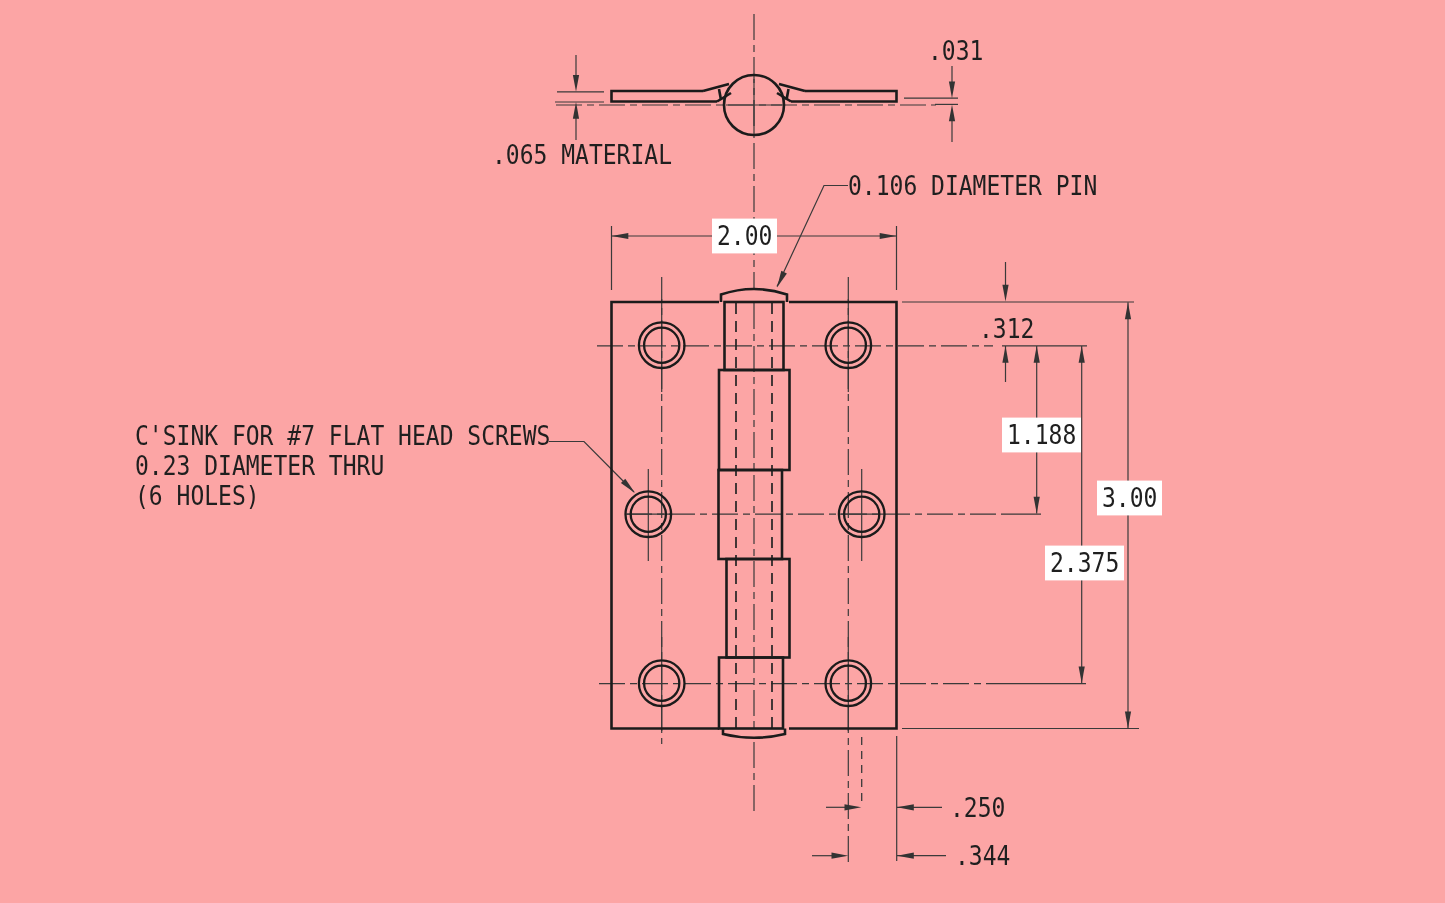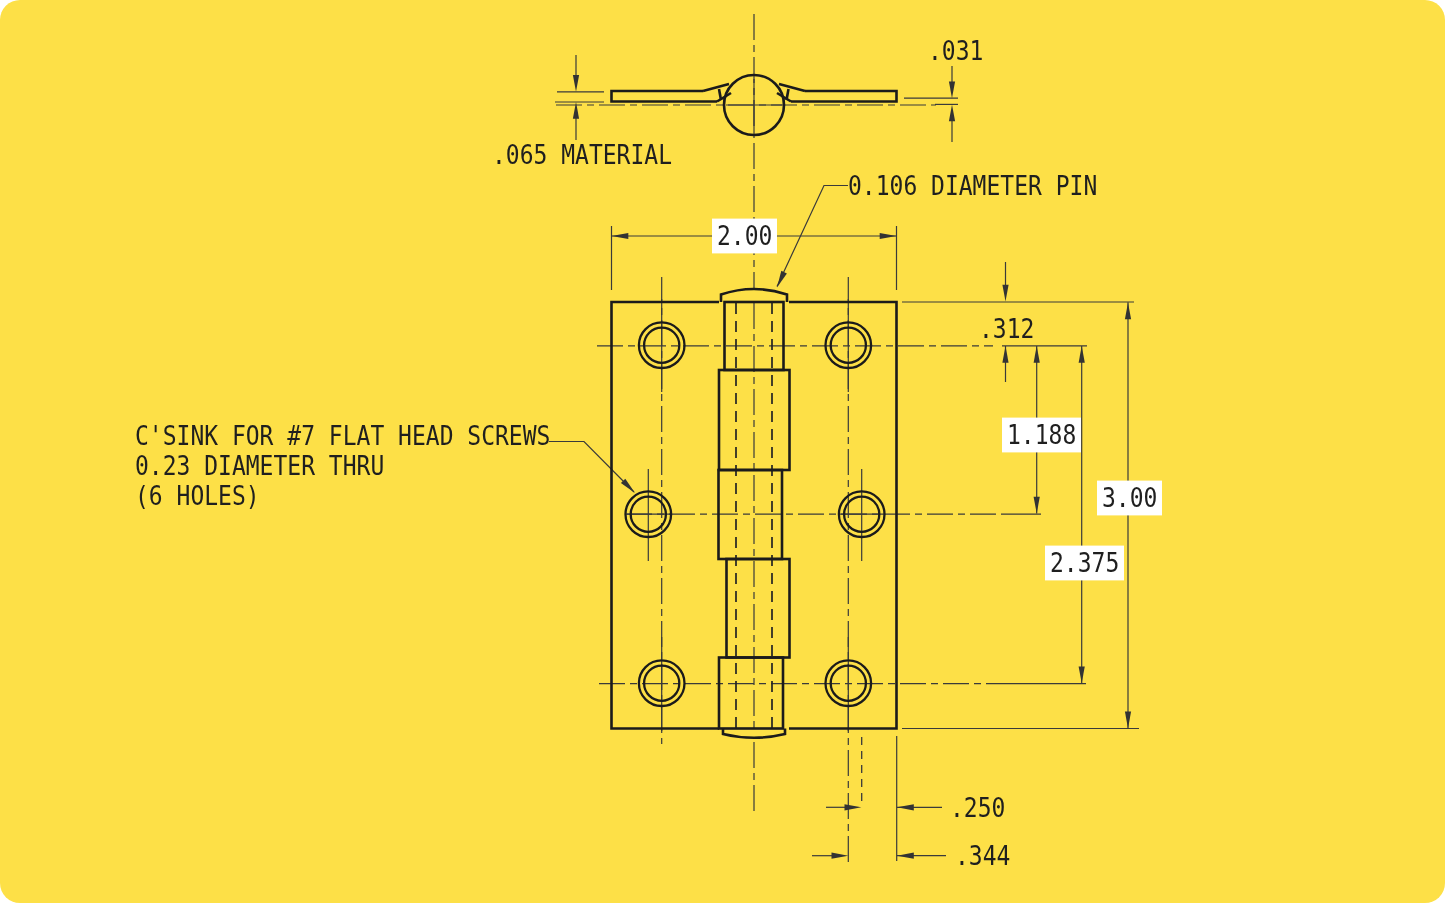--- a/index.html
+++ b/index.html
@@ -1,17 +1,17 @@
 <!DOCTYPE html>
 <html><head>
 <meta charset="utf-8">
 <style>
   html,body{margin:0;padding:0;background:#ffffff;}
-  #stage{position:relative;width:1445px;height:903px;background:#fde047;overflow:hidden;
-         font-family:"DejaVu Sans Mono",monospace;border-radius:20px;}
+  #stage{position:relative;width:1445px;height:903px;background:#fca5a5;overflow:hidden;
+         font-family:"DejaVu Sans Mono",monospace;}
   svg{position:absolute;left:0;top:0;}
   .lbl{position:absolute;font-family:"DejaVu Sans Mono",monospace;font-size:23px;
        color:#1f1f1f;height:30px;line-height:30px;display:flex;align-items:center;
        white-space:pre;transform:scaleY(1.16);letter-spacing:0px;}
   .lbl.bg{background:#ffffff;padding:0 5px;}
   
   .obj{stroke:#1b1b1b;stroke-width:2.6;fill:none;stroke-linejoin:miter;stroke-linecap:butt;}
   .obj2{stroke:#1b1b1b;stroke-width:2.3;fill:none;}
   .thin{stroke:#3a3a3a;stroke-width:1.2;fill:none;stroke-linecap:butt;}
   .cline{stroke:#3a3a3a;stroke-width:1.2;fill:none;stroke-dasharray:26 5 7 5;}

